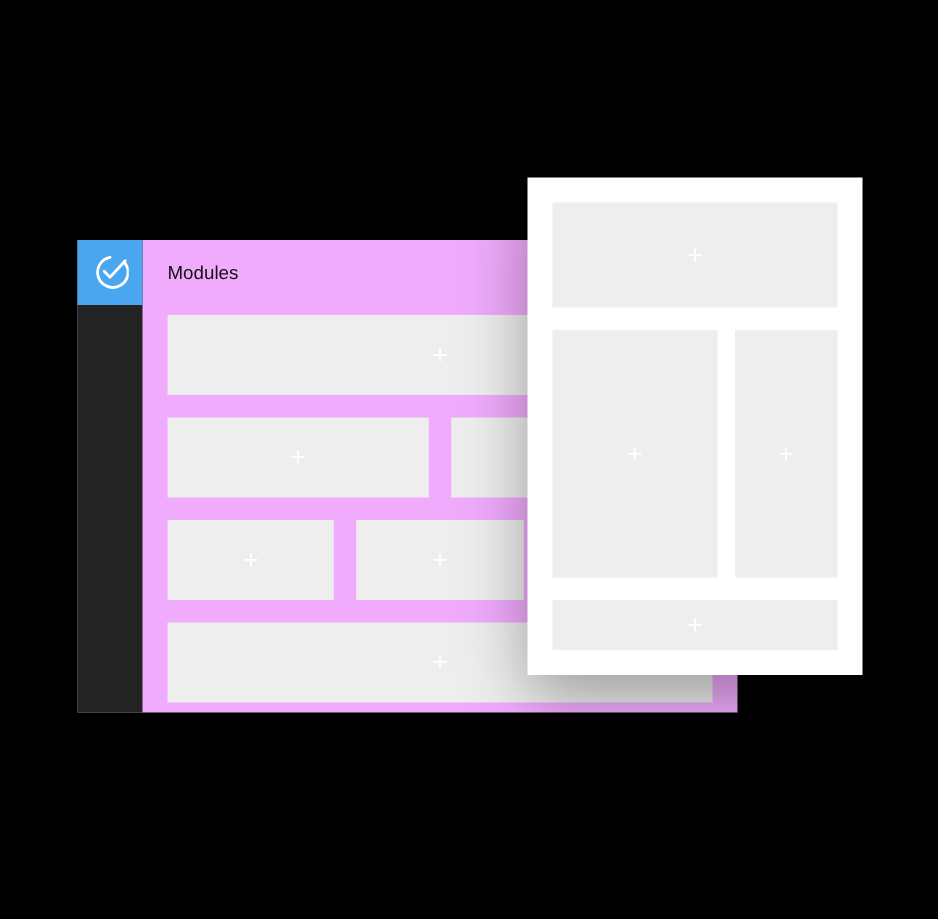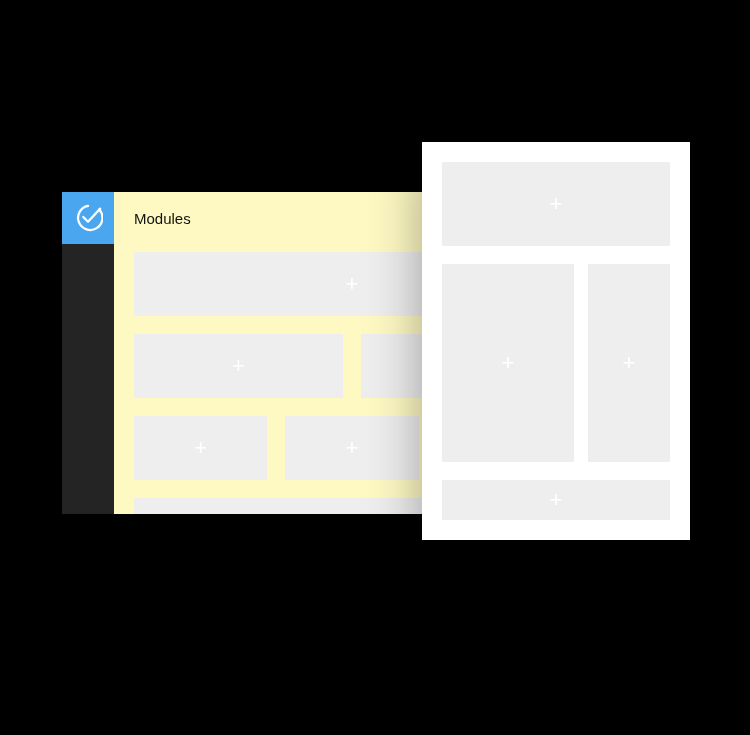--- a/index.html
+++ b/index.html
@@ -9,22 +9,22 @@
       background: #000;
       font-family: -apple-system, BlinkMacSystemFont, "Segoe UI", Arial, sans-serif;
       position: relative;
       overflow: hidden;
     }
     .main-window {
       position: absolute;
       left: 62px;
       top: 192px;
       width: 528px;
-      height: 322px;
-      background: #fef9c3;
+      height: 378px;
+      background: #f0abfc;
       box-shadow: 0 10px 40px rgba(0,0,0,0.3);
       display: flex;
     }
     .sidebar {
       width: 52px;
       height: 100%;
       background: #242424;
       flex-shrink: 0;
     }
     .logo-tile {

